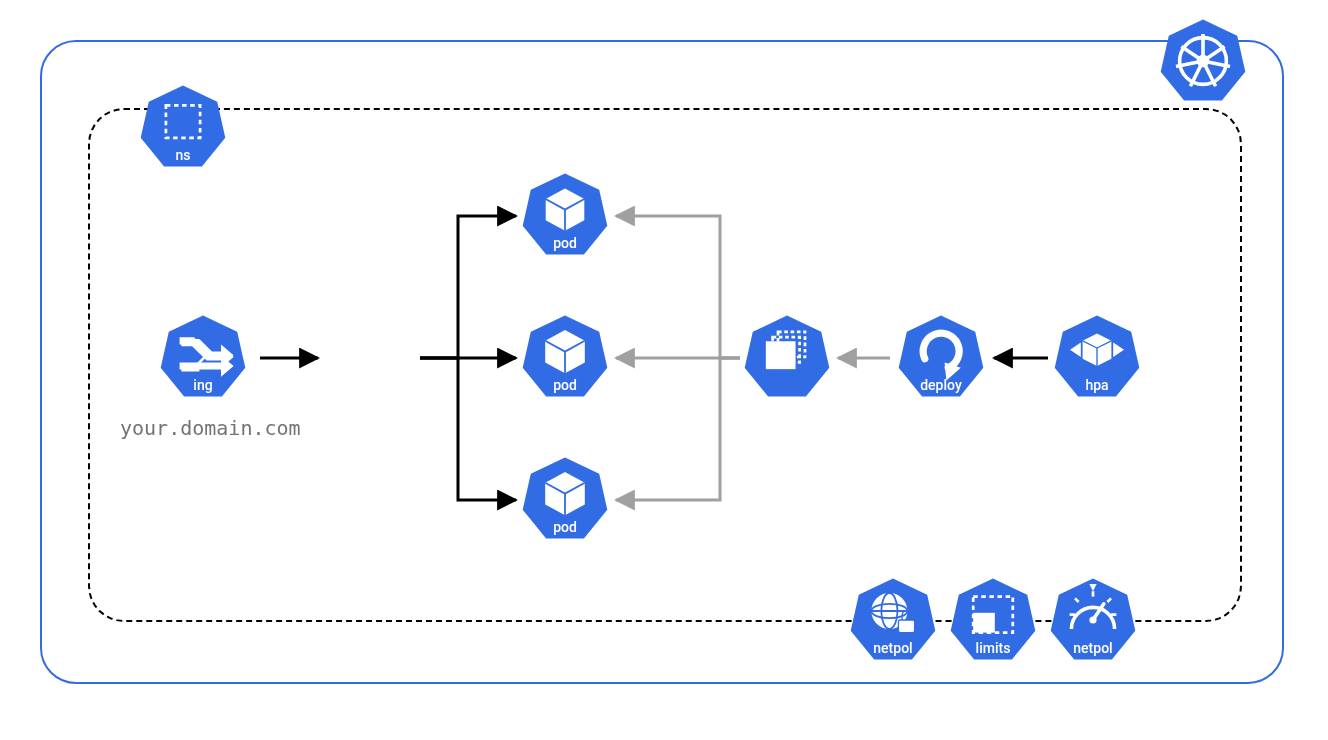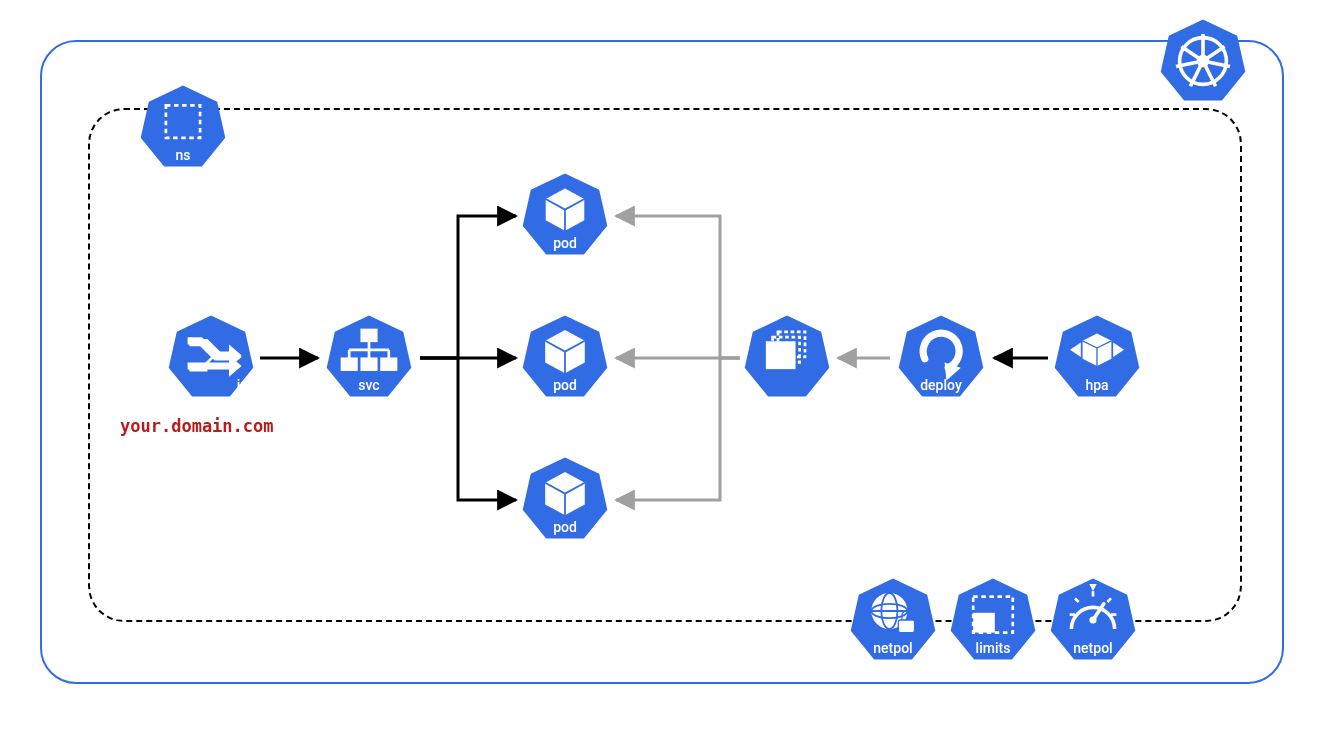--- a/index.html
+++ b/index.html
@@ -48,23 +48,23 @@
     left: 0; right: 0;
     bottom: 9px;
     font-size: 14px;
     font-weight: 500;
     color: #ffffff;
     pointer-events: none;
   }
   .caption {
     position: absolute;
     font-family: ui-monospace, Menlo, Consolas, monospace;
-    font-size: 17px;
-    font-weight: 700;
-    color: #b91c1c;
+    font-size: 20px;
+    font-weight: 400;
+    color: #737373;
   }
   svg.arrows {
     position: absolute;
     left: 0; top: 0;
     width: 1328px;
     height: 740px;
     pointer-events: none;
   }
 </style>
 </head>
@@ -126,60 +126,41 @@
   <div class="node" style="left:138px; top:82px;">
     <div class="badge">
       <svg viewBox="0 0 100 100" width="90" height="90">
         <polygon points="50,4 88,22 97,62 71,94 29,94 3,62 12,22" fill="#326CE5"></polygon>
         <rect x="31" y="26" width="38" height="36" fill="none" stroke="#fff" stroke-width="3" stroke-dasharray="5,4"></rect>
       </svg>
     </div>
     <div class="label">ns</div>
   </div>
 
-  <div class="node" style="left:166px; top:312px;text-align:right;">
+  <div class="node" style="left:158px; top:312px;">
     <div class="badge">
       <svg viewBox="0 0 100 100" width="90" height="90">
         <polygon points="50,4 88,22 97,62 71,94 29,94 3,62 12,22" fill="#326CE5"></polygon>
         <g fill="#fff">
           <path d="M26 30 L46 30 L60 44 L70 44 L70 36 L84 48 L70 60 L70 52 L56 52 L42 38 L26 38 Z"></path>
           <path d="M26 58 L42 58 L56 44 L60 44 L46 58 L46 66 L26 66 Z"></path>
           <path d="M60 52 L70 52 L70 44 L84 56 L70 68 L70 60 L56 60 Z" opacity="0.0"></path>
           <path d="M26 58 L40 58 L56 42 L56 50 L44 62 L26 62 Z" opacity="0.0"></path>
 
           <polygon points="24,28 40,28 58,46 70,46 70,38 84,50 70,62 70,54 54,54 36,36 24,36"></polygon>
           <polygon points="24,62 36,62 54,44 54,52 40,66 24,66" opacity="0.0"></polygon>
           <polygon points="24,56 38,56 70,56 70,48 84,60 70,72 70,64 34,64 24,64"></polygon>
         </g>
       </svg>
     </div>
     <div class="label">ing</div>
   </div>
 
   <div class="caption" style="left:120px; top:416px;">your.domain.com</div>
 
-  <div class="node" style="left:324px; top:312px;">
-    <div class="badge">
-      <svg viewBox="0 0 100 100" width="90" height="90">
-        <polygon points="50,4 88,22 97,62 71,94 29,94 3,62 12,22" fill="#326CE5"></polygon>
-        <g fill="none" stroke="#fff" stroke-width="3">
-          <rect x="42" y="20" width="16" height="12" fill="#fff"></rect>
-          <line x1="50" y1="32" x2="50" y2="42"></line>
-          <line x1="28" y1="42" x2="72" y2="42"></line>
-          <line x1="28" y1="42" x2="28" y2="52"></line>
-          <line x1="50" y1="42" x2="50" y2="52"></line>
-          <line x1="72" y1="42" x2="72" y2="52"></line>
-          <rect x="20" y="52" width="16" height="12" fill="#fff"></rect>
-          <rect x="42" y="52" width="16" height="12" fill="#fff"></rect>
-          <rect x="64" y="52" width="16" height="12" fill="#fff"></rect>
-        </g>
-      </svg>
-    </div>
-    <div class="label">svc</div>
-  </div>
 
   <div class="node" style="left:520px; top:170px;">
     <div class="badge">
       <svg viewBox="0 0 100 100" width="90" height="90">
         <polygon points="50,4 88,22 97,62 71,94 29,94 3,62 12,22" fill="#326CE5"></polygon>
         <g fill="#fff" stroke="#326CE5" stroke-width="1">
           <polygon points="50,20 72,32 72,56 50,68 28,56 28,32"></polygon>
         </g>
         <g fill="none" stroke="#326CE5" stroke-width="2">
           <line x1="28" y1="32" x2="50" y2="44"></line>

